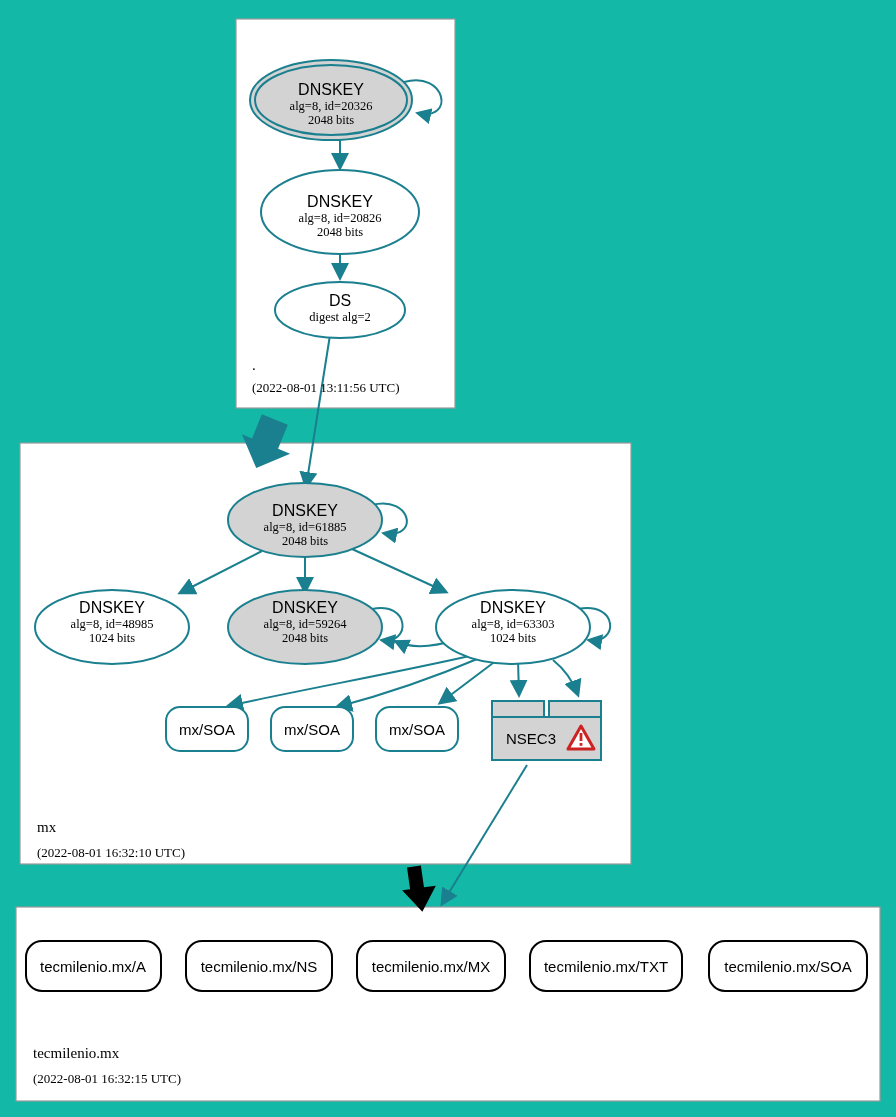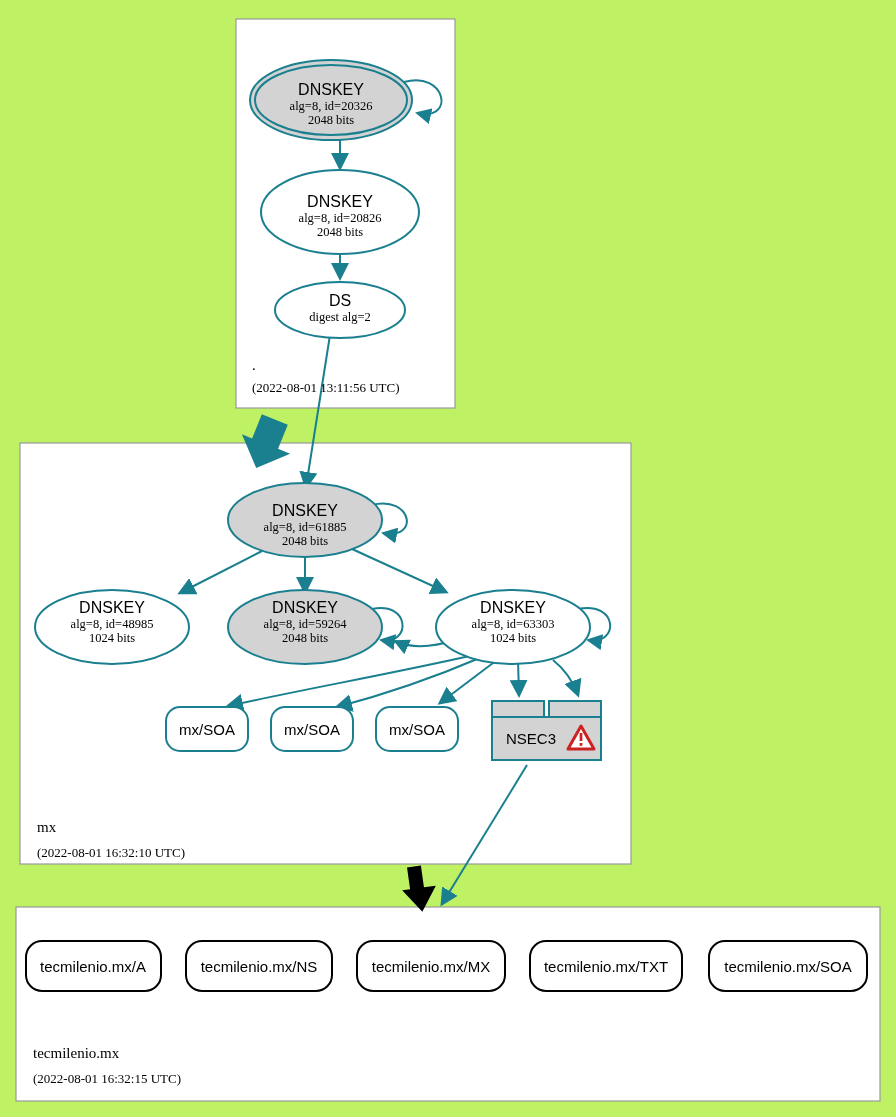--- a/index.html
+++ b/index.html
@@ -4,21 +4,21 @@
 <style>
   html, body {
     margin: 0;
     padding: 0;
     background: #ffffff;
   }
   #canvas {
     position: relative;
     width: 896px;
     height: 1117px;
-    background: #bef264;
+    background: #14b8a6;
     font-family: "Liberation Sans", sans-serif;
     overflow: hidden;
   }
   svg.layer {
     position: absolute;
     left: 0;
     top: 0;
     width: 896px;
     height: 1117px;
   }

